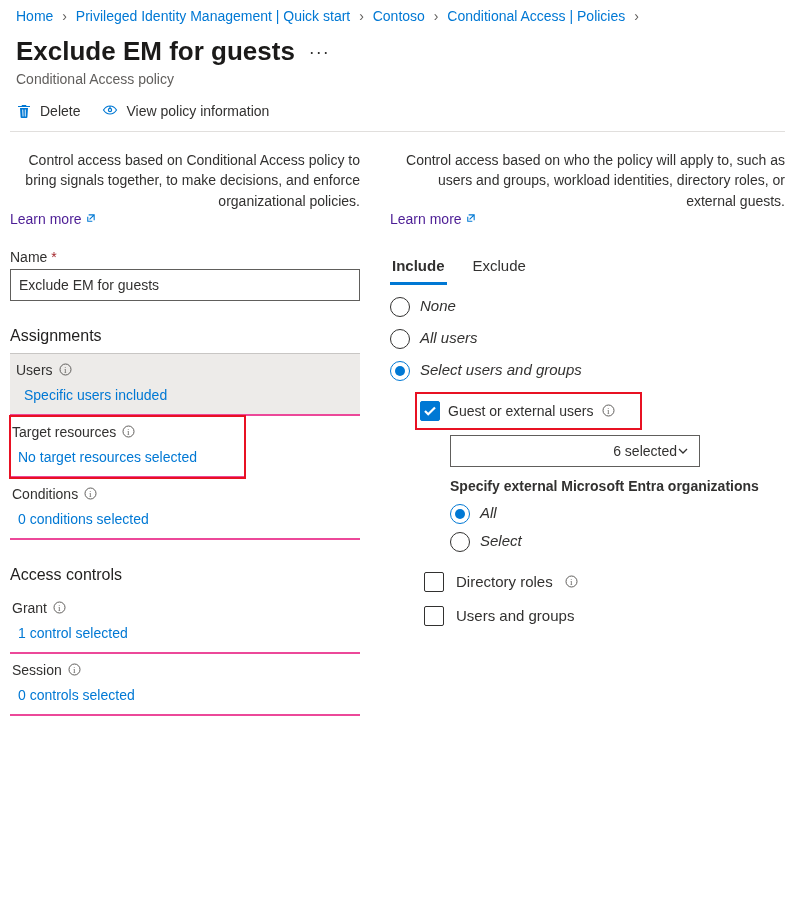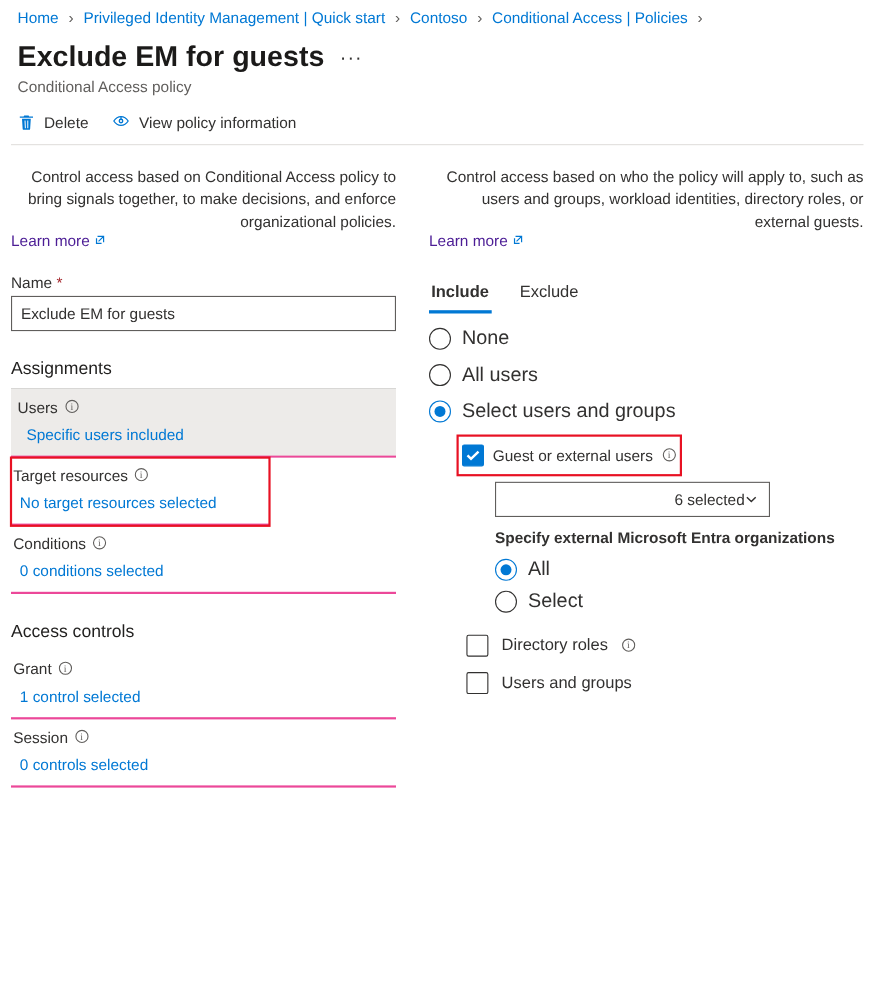--- a/index.html
+++ b/index.html
@@ -69,39 +69,39 @@
 
   .highlight-red { outline: 2.5px solid #e81123; outline-offset: -1px; }
 
   
   .tabs { display: flex; gap: 24px; margin: 26px 0 0 0; }
   .tab {
     font-size: 15px; padding: 4px 2px 8px 2px; cursor: pointer; color: #323130;
   }
   .tab.active { font-weight: 600; border-bottom: 3px solid #0078d4; }
 
-  .radio-row { display: flex; align-items: flex-end; gap: 10px; margin: 12px 0; cursor: pointer; font-size:18px; }
+  .radio-row { display: flex; align-items: flex-start; gap: 10px; margin: 12px 0; cursor: pointer; font-size:15px;font-style:italic; }
   .radio-outer {
     width: 20px; height: 20px; border-radius: 50%; border: 1px solid #323130;
     display: flex; align-items: center; justify-content: center; flex: none;
   }
   .radio-outer.sel { border-color: #0078d4; }
   .radio-inner { width: 10px; height: 10px; border-radius: 50%; background: #0078d4; }
 
   .check-row { display: flex; align-items: center; gap: 12px; margin: 14px 0 14px 8px; cursor: pointer; font-size:15px; }
   .checkbox {
     width: 20px; height: 20px; border: 1px solid #323130; border-radius: 2px;
     flex: none; display:flex; align-items:center; justify-content:center;
   }
   .checkbox.checked { background: #0078d4; border-color: #0078d4; }
   .checkbox.checked svg { width: 14px; height: 14px; }
   .checkbox.checked svg path { stroke: #fff; stroke-width: 2.2; fill:none; }
 
   .guest-block { margin-left: 26px; }
-  .guest-wrap { display:inline-flex; align-items:center; gap:8px; padding:8px 4px 8px 4px; }
+  .guest-wrap { display:inline-flex; align-items:center; gap:8px; padding:8px 26px 8px 4px; }
   .guest-multiselect {
     width: 250px; height: 32px; border: 1px solid #605e5c; margin: 6px 0 10px 34px;
     display:flex; align-items:center; justify-content:flex-end; padding:0 10px;
     font-size:14px; cursor:pointer; color:#323130;
   }
   .guest-multiselect svg { width:12px; height:12px; }
   .spec-label { font-size:14px; font-weight:600; margin:6px 0 2px 34px; line-height:1.35; }
 
   .sub-radios { margin-left: 34px; margin-top:8px; }
 

